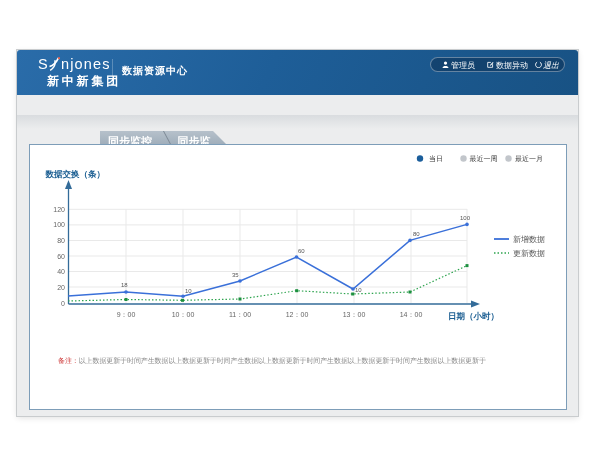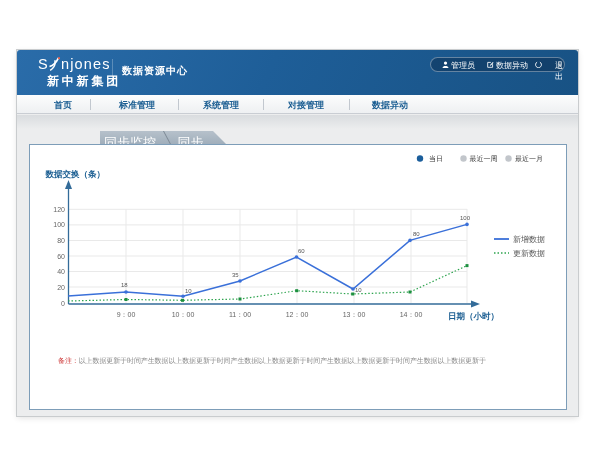--- a/index.html
+++ b/index.html
@@ -34,21 +34,21 @@
 
   
   #content { position:absolute; left:0; top:65px; width:561px; height:301px;
     background:linear-gradient(#d9dcdf, #ecedee 14px); }
 
   
   #tabgrey { position:absolute; left:83px; top:81px; width:127px; height:14px;
     background:linear-gradient(#b6c1cb,#9fadba);
     clip-path:polygon(0 0, 113px 0, 127px 14px, 0 14px); }
   .gtxt { position:absolute; top:3px; transform:translateX(-50%); color:#fff;
-    font-size:13px; font-weight:normal; }
+    font-size:11px; font-weight:bold; }
   #tdiv { position:absolute; left:146px; top:81px; width:1px; height:14px;
     background:#7c8894; transform:skewX(28deg); transform-origin:top; }
   #tabblue { position:absolute; left:18px; top:78.5px; width:76px; height:16.5px;
     background:linear-gradient(#2368a6,#1a5890);
     clip-path:polygon(0 3px, 3px 0, 68px 0, 76px 16.5px, 0 16.5px); }
   #tabblue .ttxt { position:absolute; left:20px; top:4px; color:#fff; font-size:8px;
     font-weight:bold; letter-spacing:0.5px; }
   #tabblue svg { position:absolute; left:6px; top:4.5px; }
 
   
@@ -82,35 +82,24 @@
         </svg>
       <span style="left:20px;">管理员</span>
       <svg style="left:56px;" width="7" height="7" viewBox="0 0 10 10">
           <path d="M8 4.5 L8 9 L1 9 L1 2 L5.5 2" fill="none" stroke="#fff" stroke-width="1.2"></path>
           <path d="M4 6 L8.3 1.4 L9.4 2.5 L5.2 6.9 Z" fill="#fff"></path>
         </svg>
       <span style="left:65px;">数据异动</span>
       <svg style="left:103.5px;" width="7" height="7" viewBox="0 0 10 10">
           <path d="M3 1.6 A4.2 4.2 0 1 0 7 1.6" fill="none" stroke="#fff" stroke-width="1.3"></path>
         </svg>
-      <span style="left:124px;">退出</span>
+      <span style="left:112px;font-style:italic;">退出</span>
     </div>
   </div>
 
-  <div id="nav">
-    <div class="nitem" style="left:46px;">首页</div>
-    <div class="nitem" style="left:120px;">标准管理</div>
-    <div class="nitem" style="left:204px;">系统管理</div>
-    <div class="nitem" style="left:289px;">对接管理</div>
-    <div class="nitem" style="left:373px;">数据异动</div>
-    <div class="nsep" style="left:73px;"></div>
-    <div class="nsep" style="left:161px;"></div>
-    <div class="nsep" style="left:246px;"></div>
-    <div class="nsep" style="left:332px;"></div>
-  </div>
 
   <div id="content"></div>
 
   <div id="tabgrey">
     <div class="gtxt" style="left:30px;">同步监控</div>
     <div class="gtxt" style="left:94px;">同步监控</div>
   </div>
   <div id="tdiv"></div>
 
   <div id="panel"></div>

